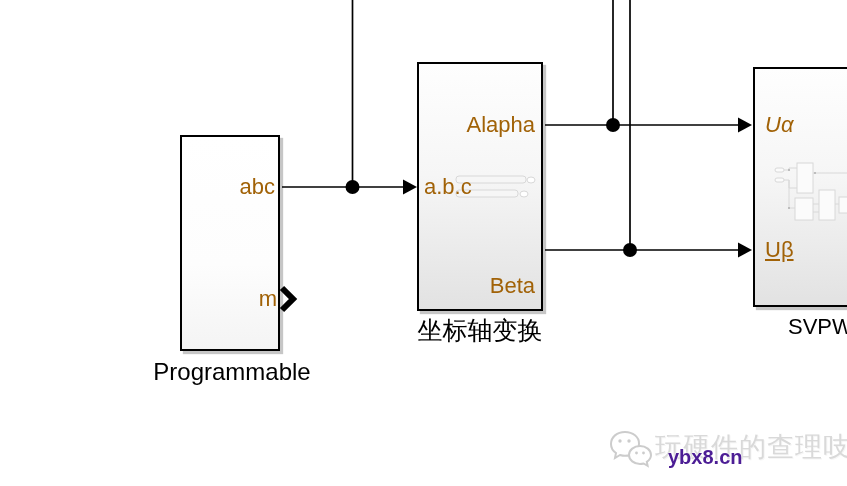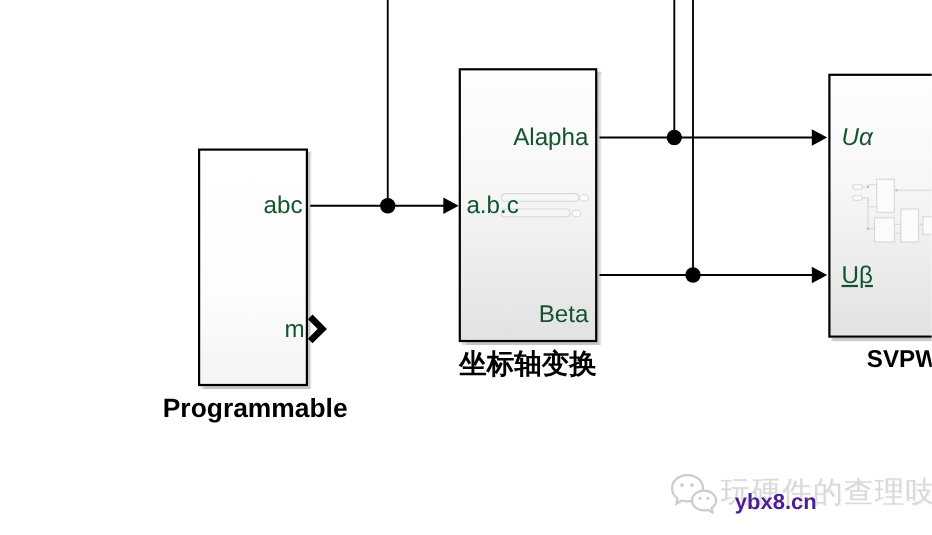--- a/index.html
+++ b/index.html
@@ -5,23 +5,23 @@
   html,body{margin:0;padding:0;}
   body{width:847px;height:486px;overflow:hidden;background:#ffffff;
        font-family:"Liberation Sans",sans-serif;}
   #canvas{position:relative;width:847px;height:486px;background:#ffffff;overflow:hidden;}
 
   .block{position:absolute;border:2px solid #000;box-sizing:border-box;
          box-shadow:3px 3px 1px #c6c6c6;}
   .block.plain{background:linear-gradient(180deg,#ffffff 0%,#fdfdfd 60%,#f4f4f4 100%);}
   .block.grad{background:linear-gradient(180deg,#fefefe 0%,#f6f6f6 45%,#e2e2e2 100%);}
 
-  .portlabel{position:absolute;font-size:22px;color:#14532d;white-space:nowrap;line-height:26px;}
+  .portlabel{position:absolute;font-size:22px;color:#a16207;white-space:nowrap;line-height:26px;}
   .right-anchor{transform:translateX(-100%);}
-  .blocklabel{position:absolute;color:#000;white-space:nowrap;font-weight:bold;}
+  .blocklabel{position:absolute;color:#000;white-space:nowrap;}
   .center-anchor{transform:translateX(-50%);text-align:center;}
   .gen-label{font-size:24px;line-height:30px;}
   .cjk-label{font-size:25px;font-family:"DejaVu Serif","Liberation Serif",serif;}
   .svpwm-label{font-size:22px;}
 
   svg.wires{position:absolute;left:0;top:0;pointer-events:none;}
   svg.ghost{position:absolute;pointer-events:none;}
 
   .watermark-brand{position:absolute;left:655px;top:429px;font-size:27px;
      color:#d9d9d9;letter-spacing:1px;white-space:nowrap;

